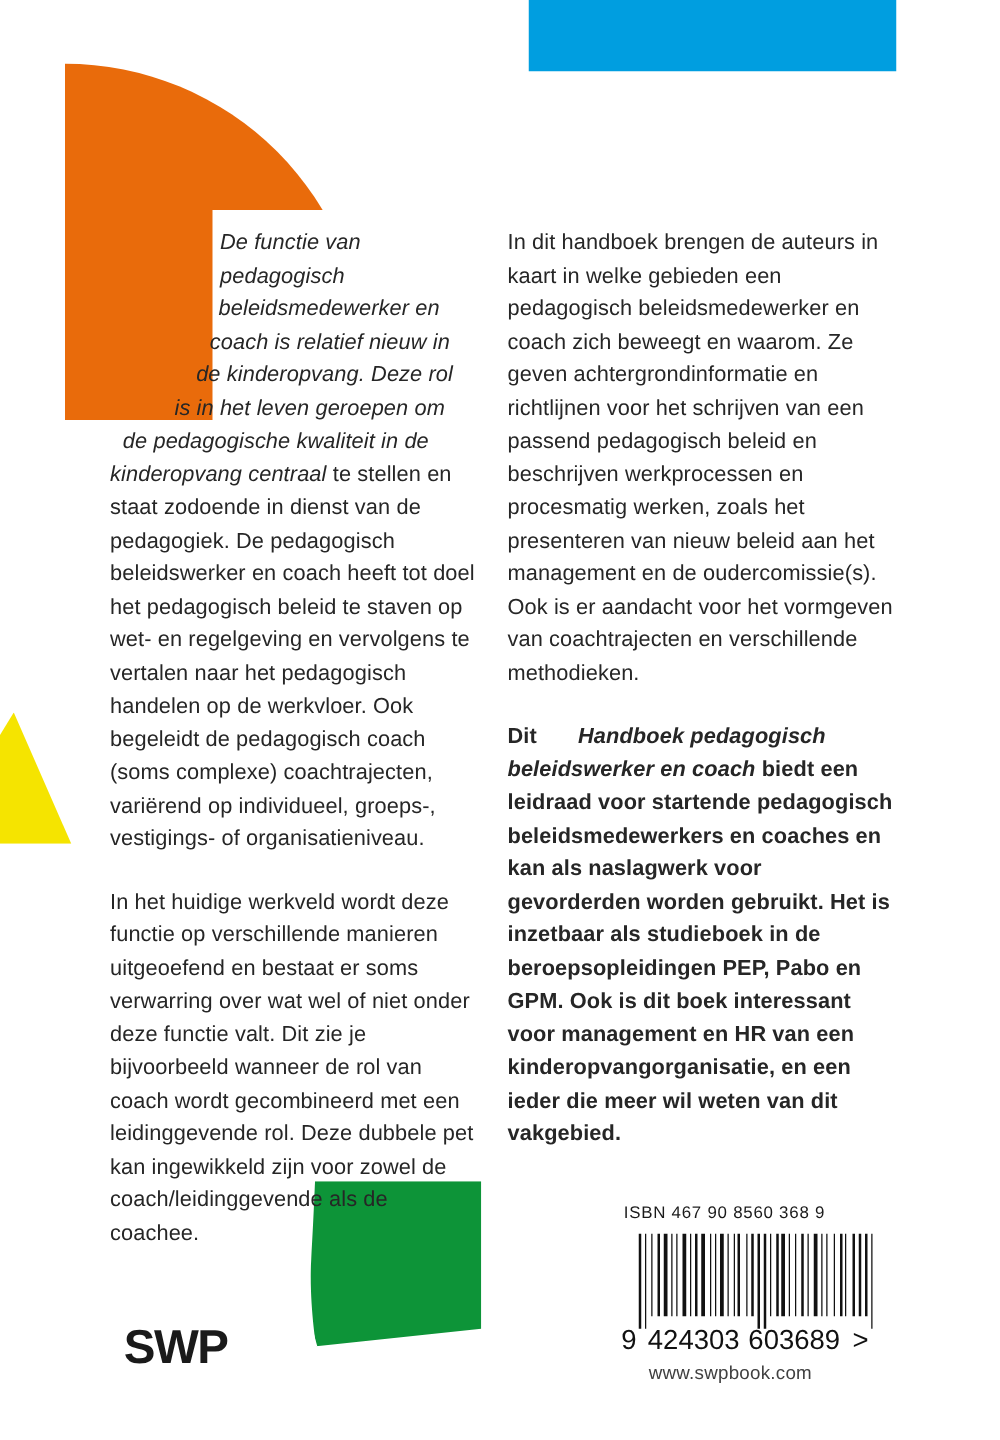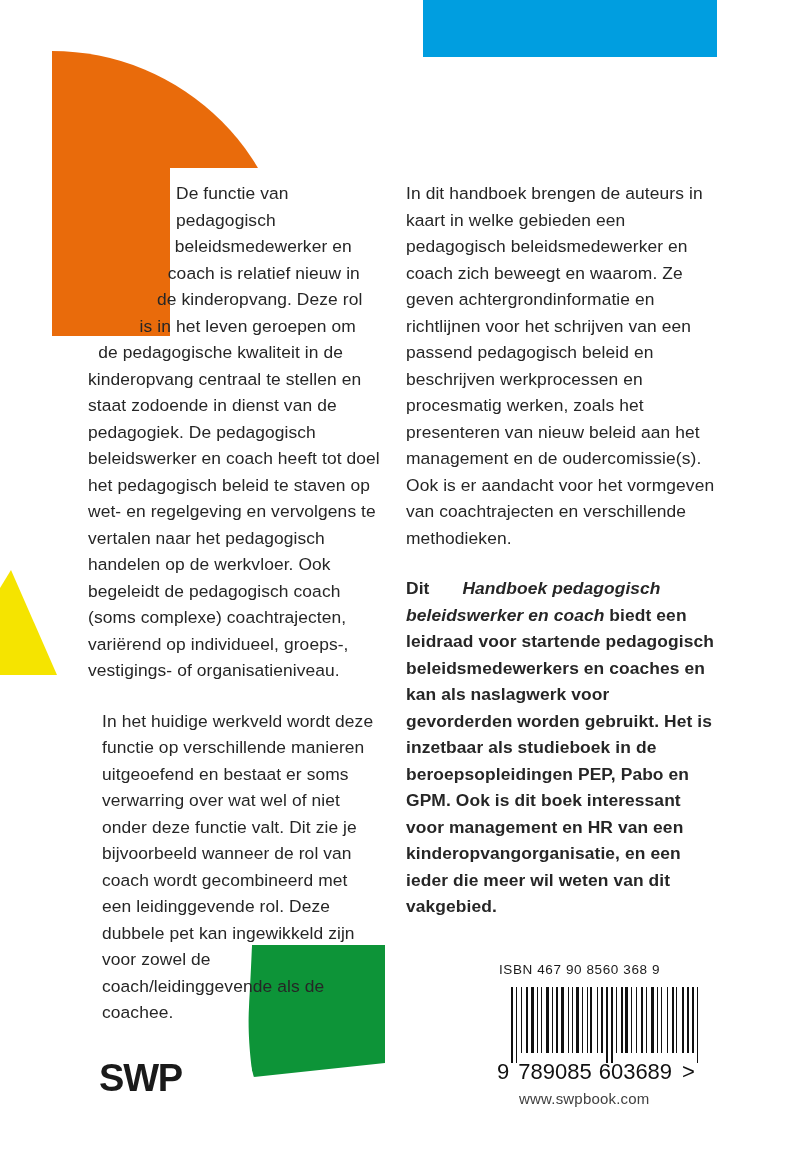--- a/index.html
+++ b/index.html
@@ -79,33 +79,34 @@
     top: 180px;
     width: 312px;
     font-size: 17.4px;
     line-height: 26.5px;
     color: #262626;
     letter-spacing: .1px;
   }
   .para {
     margin: 0 0 24px 0;
   }
-  .para:last-child { margin-bottom: 0; margin-left: 14px; }
+  .para:last-child { margin-bottom: 0; }
 
   
   .float-cut {
     float: left;
     width: 88px;
     height: 160px;
     shape-outside: ellipse(92px 160px at 0% 0%);
     -webkit-shape-outside: ellipse(92px 160px at 0% 0%);
     pointer-events: none;
   }
   .para-flow {
     text-align: center;
+    font-style: italic;
   }
   .para-flow-tail { text-align: right; }
 
   .para-bold {
     font-weight: bold;
     margin: 0;
   }
   .para-bold em {
     font-style: italic;
     margin-left: 28px;
@@ -276,20 +277,20 @@
         <span class="bar" style="width: 1.35px; background: transparent;"></span>
         <span class="bar" style="width: 2.7px;"></span>
         <span class="bar" style="width: 1.35px; background: transparent;"></span>
         <span class="bar" style="width: 4.05px;"></span>
         <span class="bar guard" style="width: 1.35px; background: transparent;"></span>
         <span class="bar guard" style="width: 1.35px;"></span>
         <span class="bar guard" style="width: 2.7px; background: transparent;"></span>
       </div>
     <div class="barcode-digits">
       <span class="lead">9</span>
-      <span class="grp">789085</span>
+      <span class="grp">424303</span>
       <span class="grp">603689</span>
       <span class="tail">&gt;</span>
     </div>
     <div class="site">www.swpbook.com</div>
   </div>
 
 </div>
 
 </body></html>

